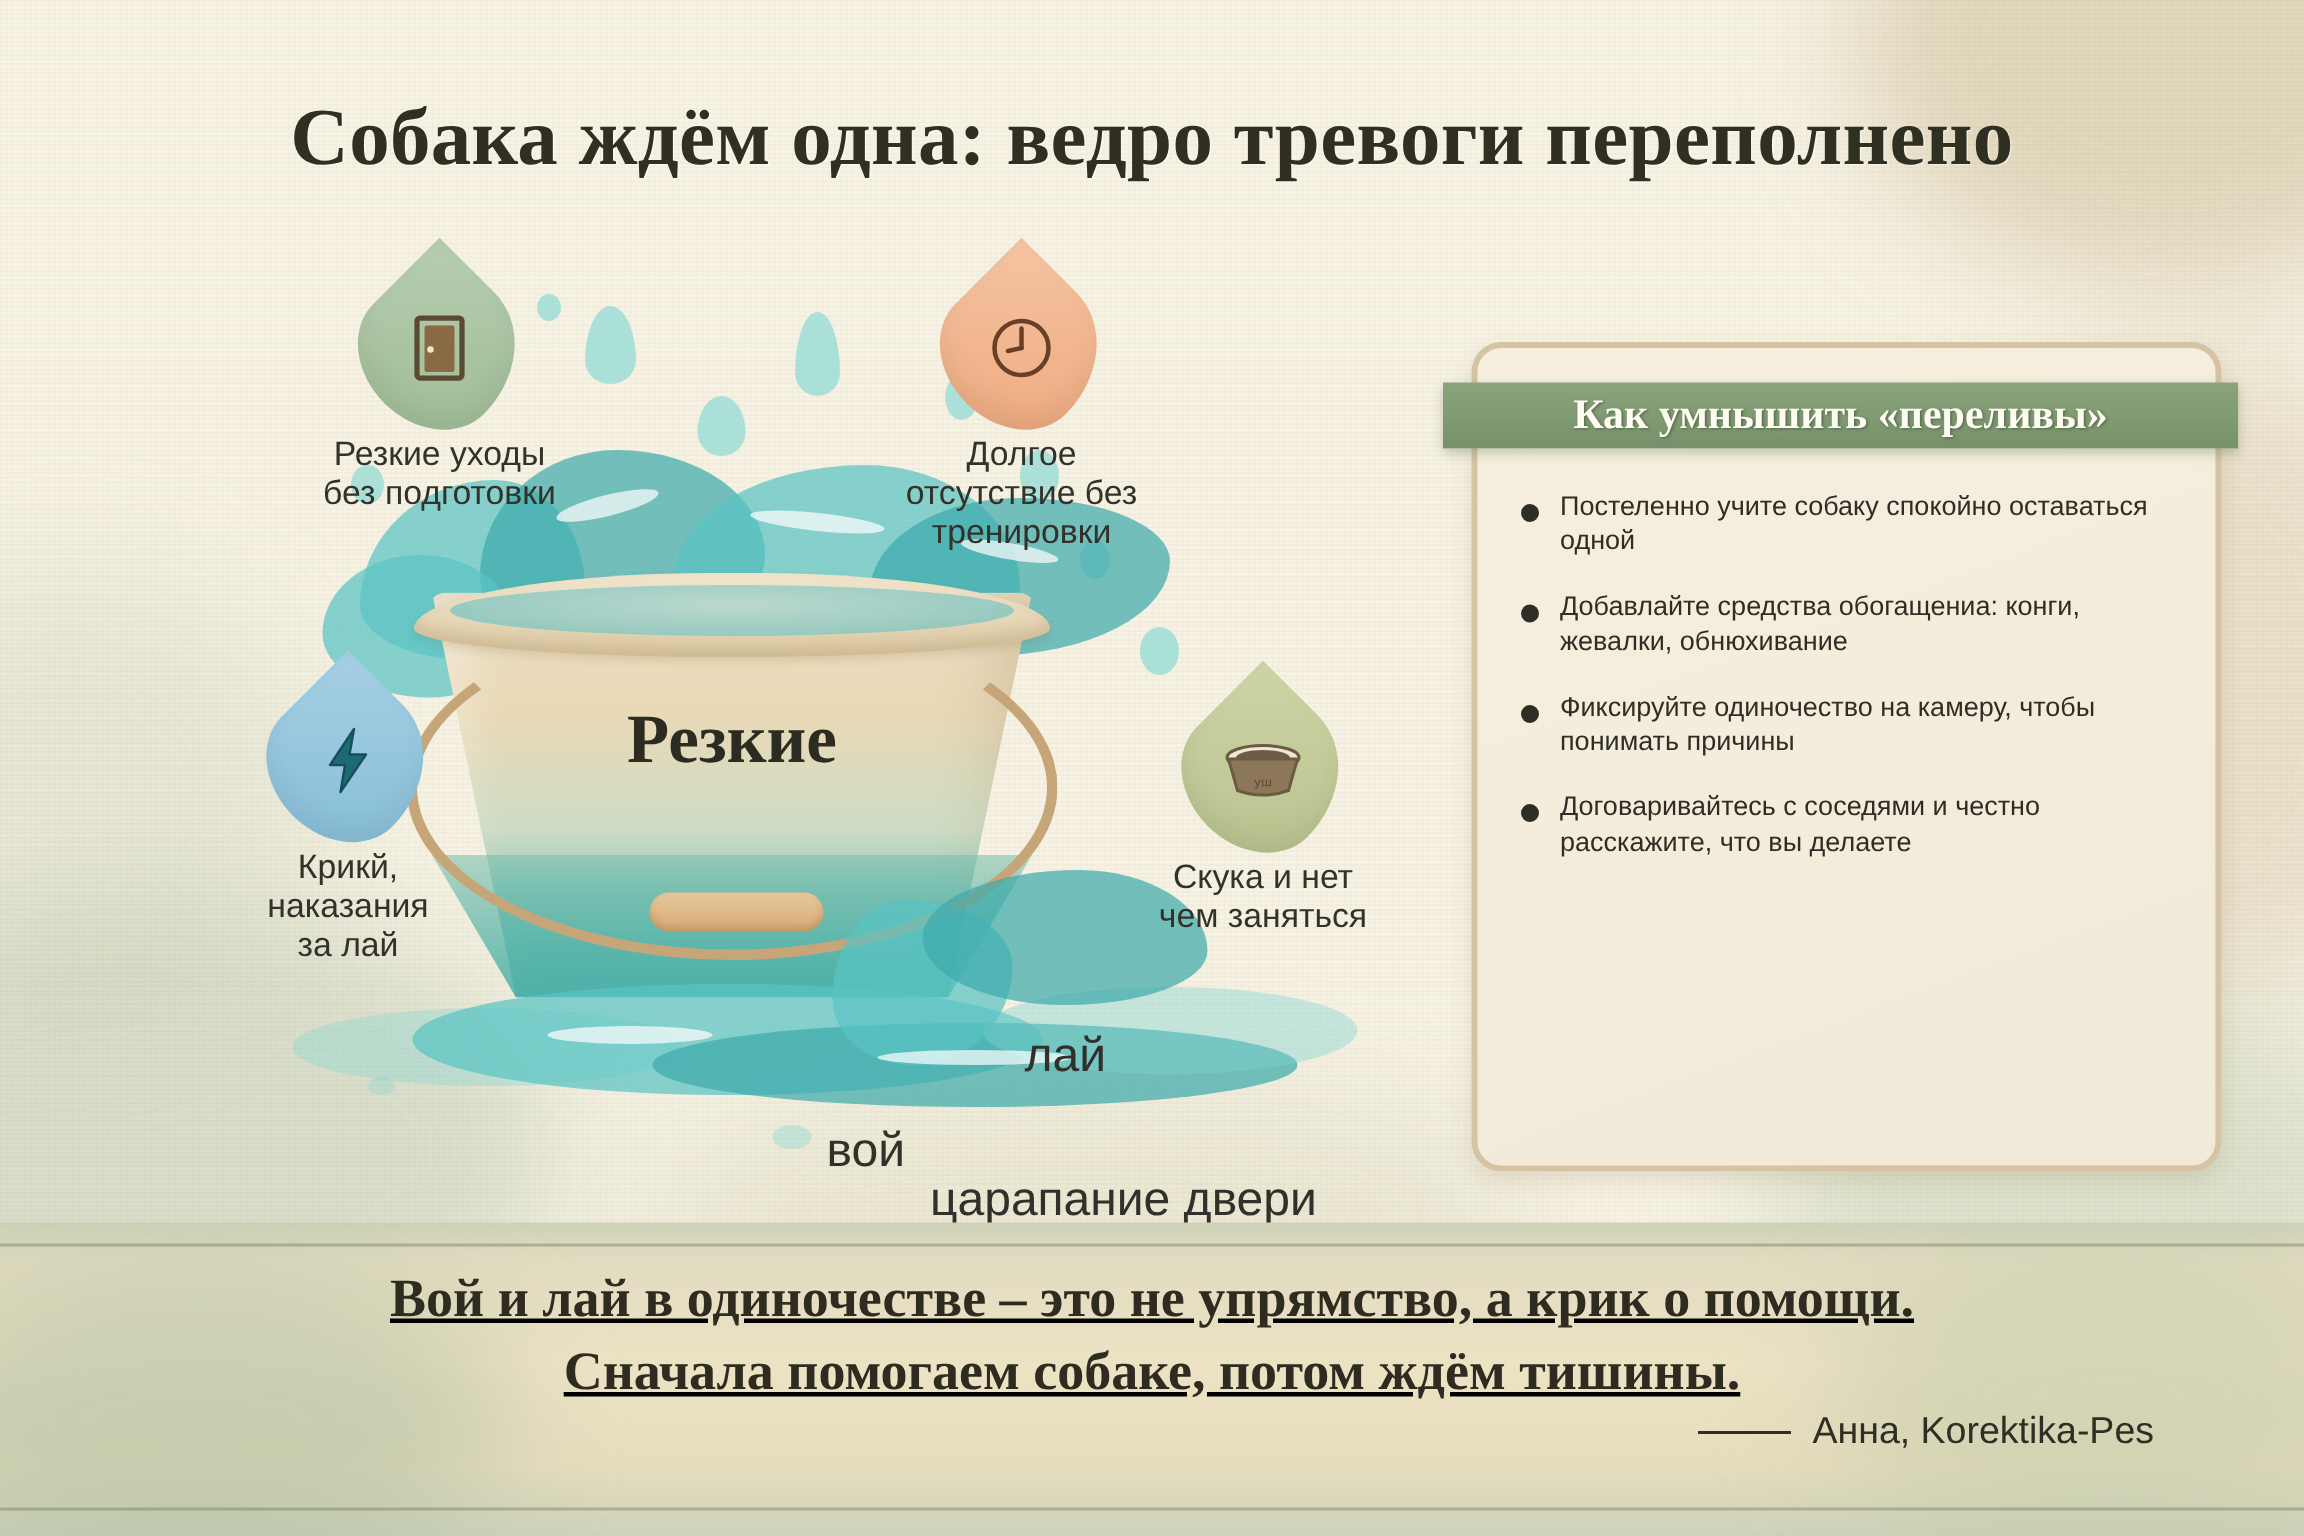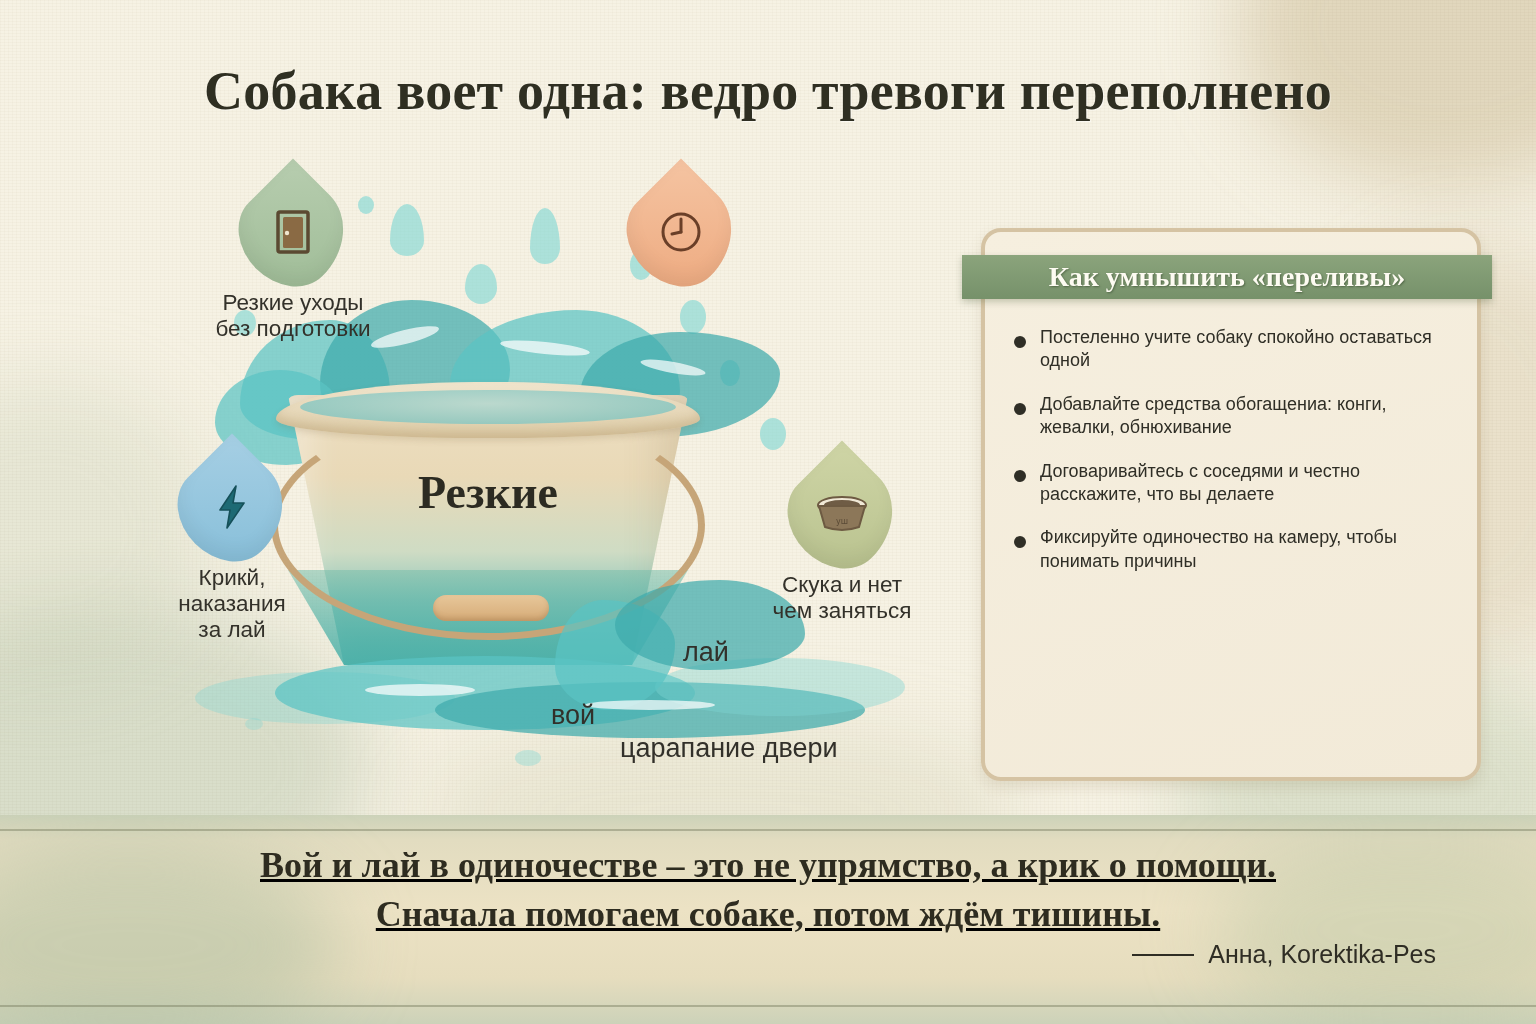--- a/index.html
+++ b/index.html
@@ -101,21 +101,21 @@
     font-size:30px;color:#2c2b22;margin-top:4px;line-height:1;
   }
 
   
   .splash{position:absolute;background:rgba(90,196,196,.72);border-radius:50%;}
   .splash.lt{background:rgba(126,214,211,.62);}
   .splash.dk{background:rgba(62,170,172,.72);}
   .hl{position:absolute;background:rgba(255,255,255,.7);border-radius:50%;}
 
   
-  .spill-label{position:absolute;font-size:27px;color:#32302a;}
+  .spill-label{position:absolute;font-size:32px;color:#32302a;margin-top:48px;}
 
   
   #card{
     position:absolute;left:981px;top:228px;width:492px;height:545px;
     background:linear-gradient(160deg,#f6efdf,#f2ead8);
     border:4px solid #d5c3a3;
     border-radius:20px;
     box-shadow:0 6px 14px rgba(120,100,60,.14);
   }
   #card-banner{
@@ -158,21 +158,21 @@
 <div id="bg">
   <div class="wash" style="right:-120px;top:-140px;width:420px;height:330px;background:rgba(196,174,130,.40);"></div>
   <div class="wash" style="right:-90px;top:240px;width:300px;height:420px;background:rgba(205,186,146,.30);"></div>
   <div class="wash" style="left:-150px;top:600px;width:520px;height:330px;background:rgba(170,190,160,.38);"></div>
   <div class="wash" style="left:-120px;top:380px;width:330px;height:300px;background:rgba(195,205,175,.28);"></div>
   <div class="wash" style="right:-60px;top:660px;width:420px;height:260px;background:rgba(176,196,160,.35);"></div>
   <div class="wash" style="left:420px;top:720px;width:600px;height:180px;background:rgba(200,200,165,.25);"></div>
   <div class="paper-grain"></div>
 </div>
 
-<div id="title">Собака воет одна: ведро тревоги переполнено</div>
+<div id="title">Собака ждём одна: ведро тревоги переполнено</div>
 
 <div style="position:absolute;left:200px;top:180px;width:660px;height:300px;">
 
   <div class="splash lt" style="left:190px;top:24px;width:34px;height:52px;border-radius:50% 50% 50% 50%/70% 70% 30% 30%;"></div>
   <div class="splash lt" style="left:330px;top:28px;width:30px;height:56px;border-radius:50% 50% 50% 50%/72% 72% 28% 28%;"></div>
   <div class="splash lt" style="left:158px;top:16px;width:16px;height:18px;"></div>
   <div class="splash lt" style="left:265px;top:84px;width:32px;height:40px;border-radius:50% 50% 50% 50%/60% 60% 40% 40%;"></div>
   <div class="splash lt" style="left:88px;top:50px;width:30px;height:44px;border-radius:50% 50% 50% 50%/68% 68% 32% 32%;"></div>
   <div class="splash lt" style="left:430px;top:70px;width:22px;height:30px;"></div>
   <div class="splash lt" style="left:480px;top:120px;width:26px;height:34px;"></div>
@@ -232,20 +232,23 @@
 <div class="drop-item" style="left:566px;top:180px;">
   <div class="drop" style="background:linear-gradient(135deg,#f5c4a2,#eda87d);">
     <span class="ico">
       <svg width="46" height="46" viewBox="0 0 46 46">
           <circle cx="23" cy="23" r="18" fill="none" stroke="#6a3f28" stroke-width="3"></circle>
           <line x1="23" y1="23" x2="23" y2="10" stroke="#6a3f28" stroke-width="3" stroke-linecap="round"></line>
           <line x1="23" y1="23" x2="14" y2="25" stroke="#6a3f28" stroke-width="3" stroke-linecap="round"></line>
         </svg>
     </span>
   </div>
+  <div class="drop-label">Долгое
+отсутствие без
+тренировки</div>
 </div>
 
 <div class="drop-item" style="left:117px;top:455px;">
   <div class="drop" style="background:linear-gradient(135deg,#a6cfe4,#84bdd8);">
     <span class="ico">
       <svg width="34" height="46" viewBox="0 0 34 46">
           <path d="M21 2 L5 26 H15 L12 44 L29 19 H18 Z" fill="#1d6a74" stroke="#155059" stroke-width="1.6" stroke-linejoin="round"></path>
         </svg>
     </span>
   </div>
@@ -281,25 +284,25 @@
   <div class="tip">
     <span class="bullet"></span>
     <span class="txt">Постеленно учите собаку спокойно оставаться одной</span>
   </div>
   <div class="tip">
     <span class="bullet"></span>
     <span class="txt">Добавлайте средства обогащениа: конги, жевалки, обнюхивание</span>
   </div>
   <div class="tip">
     <span class="bullet"></span>
-    <span class="txt">Договаривайтесь с соседями и честно расскажите, что вы делаете</span>
+    <span class="txt">Фиксируйте одиночество на камеру, чтобы понимать причины</span>
   </div>
   <div class="tip">
     <span class="bullet"></span>
-    <span class="txt">Фиксируйте одиночество на камеру, чтобы понимать причины</span>
+    <span class="txt">Договаривайтесь с соседями и честно расскажите, что вы делаете</span>
   </div>
 </div>
 
 <div id="footer">
   <div class="wash" style="left:-80px;top:30px;width:420px;height:200px;background:rgba(165,185,155,.45);"></div>
   <div class="wash" style="right:-60px;top:20px;width:380px;height:190px;background:rgba(180,195,160,.38);"></div>
   <div class="rule" style="top:14px;"></div>
   <div class="rule" style="top:190px;"></div>
   <div id="footer-inner" style="top:26px;text-decoration:underline;">
     <div class="quote-line">Вой и лай в одиночестве – это не упрямство, а крик о помощи.</div>

